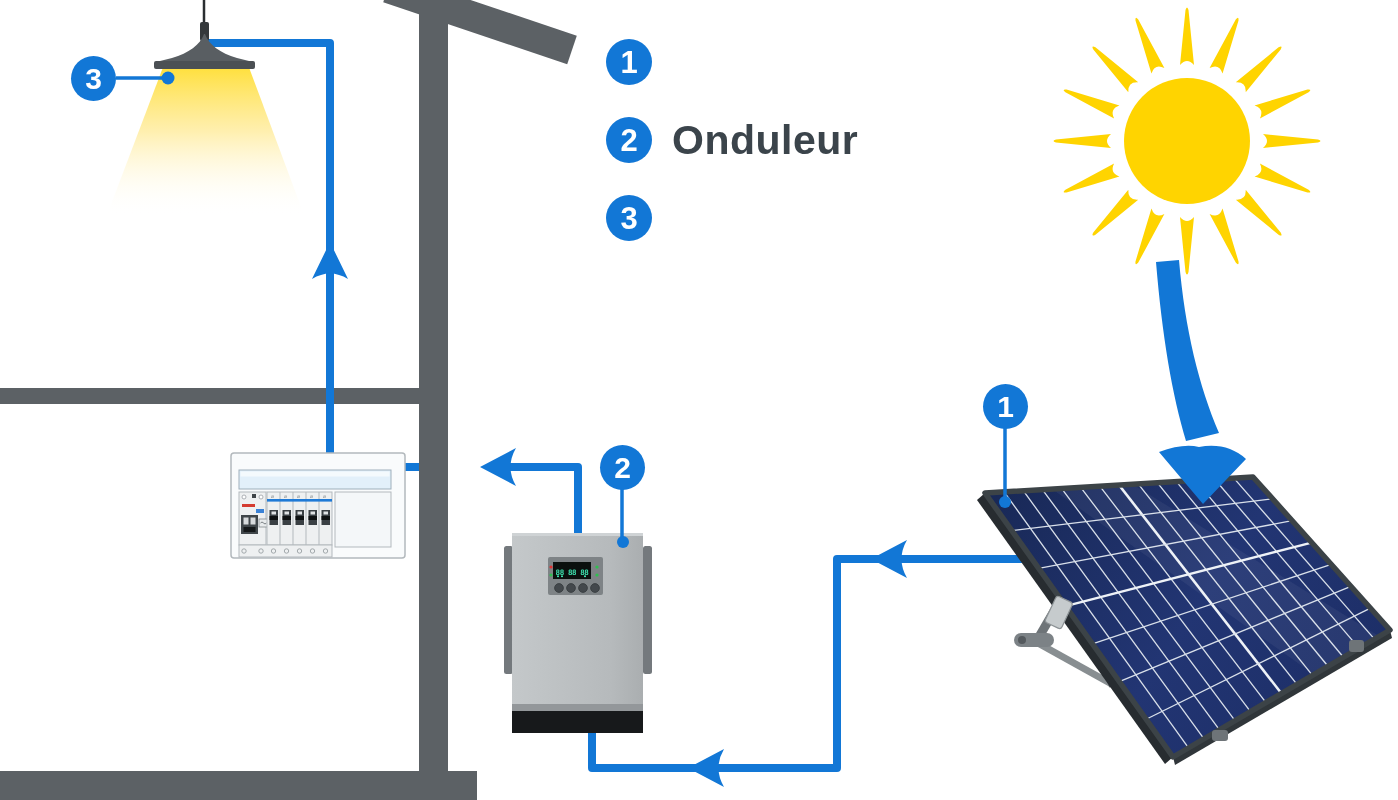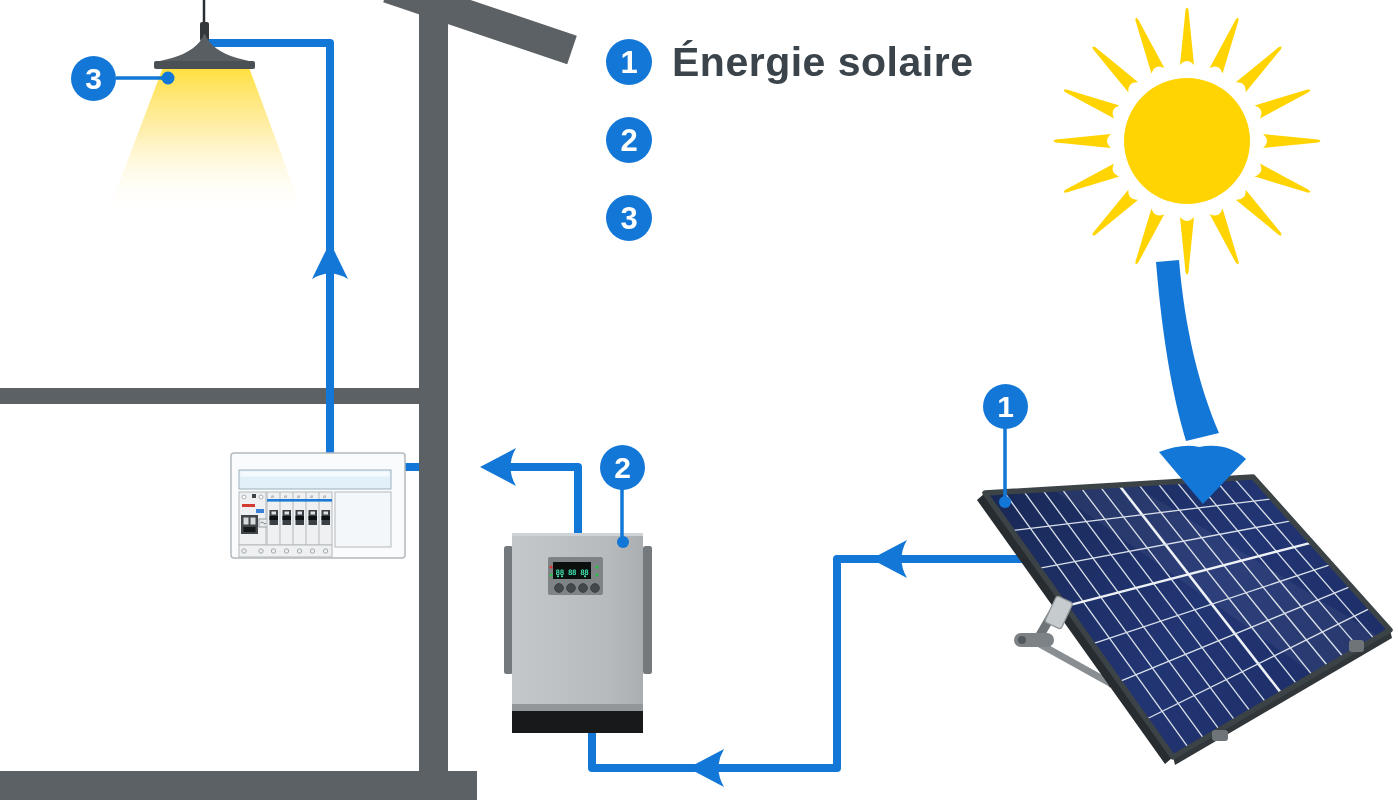--- a/index.html
+++ b/index.html
@@ -251,24 +251,24 @@
     <line x1="622" y1="489" x2="622" y2="538"></line>
     <circle cx="623" cy="542" r="6" fill="#1277d6" stroke="none"></circle>
     <line x1="1005" y1="428" x2="1005" y2="497"></line>
     <circle cx="1005" cy="502" r="6" fill="#1277d6" stroke="none"></circle>
   </g>
 </svg>
 
 <div class="legend">
   <div class="legend-row">
     <div class="badge">1</div>
-    <div class="legend-label">Énergie solaire</div>
   </div>
   <div class="legend-row">
     <div class="badge">2</div>
+    <div class="legend-label">Onduleur</div>
   </div>
   <div class="legend-row">
     <div class="badge">3</div>
   </div>
 </div>
 
 <div class="marker" id="marker-1">1</div>
 <div class="marker" id="marker-2">2</div>
 <div class="marker" id="marker-3">3</div>
 

